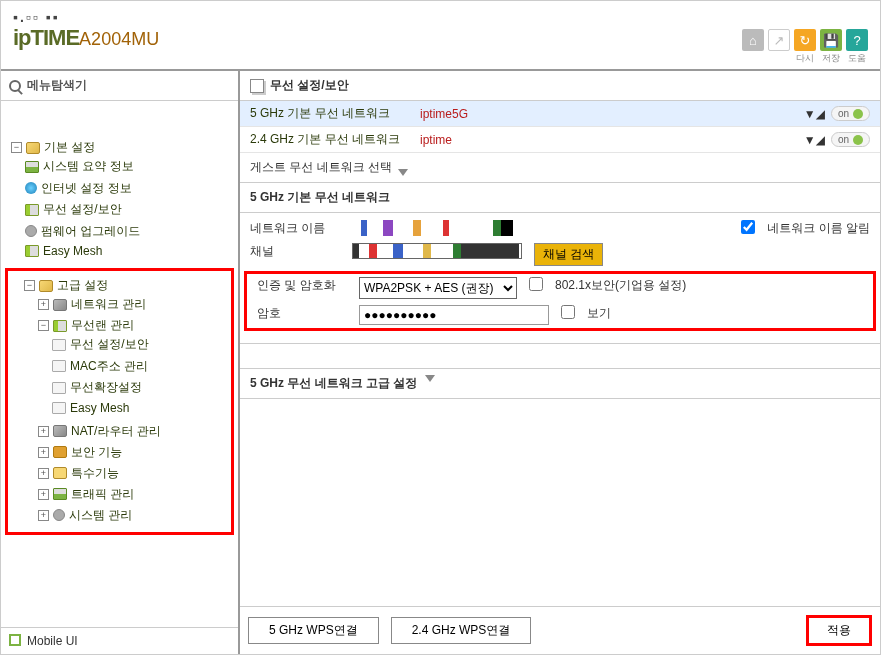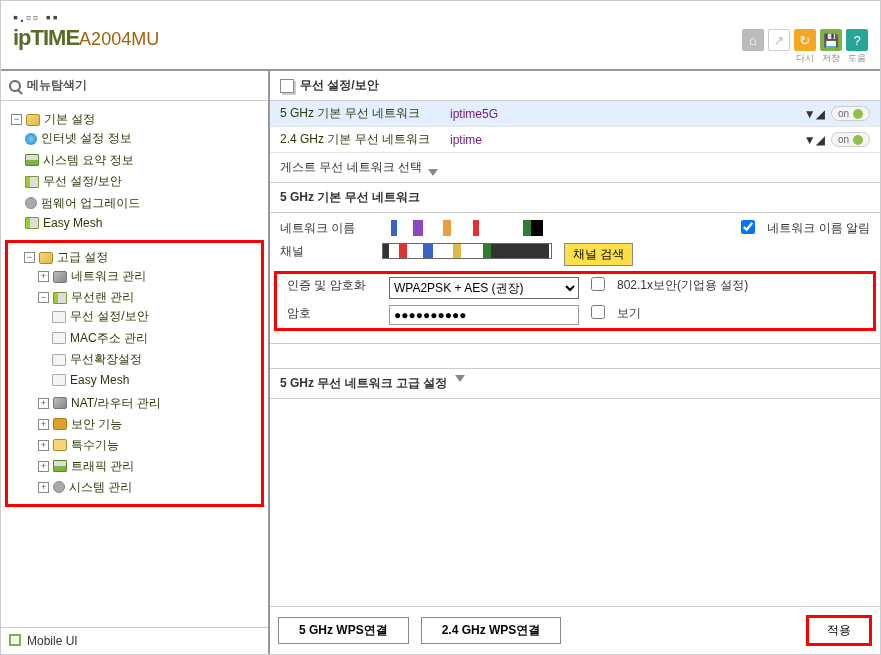--- a/index.html
+++ b/index.html
@@ -12,21 +12,21 @@
 .header-icons { position: absolute; right: 12px; top: 28px; display: flex; gap: 4px; align-items:flex-start;}
 .hicon { width: 22px; height: 22px; display: flex; align-items: center; justify-content: center; border-radius: 2px; font-size: 13px; }
 .hicon.gray { background: #bbb; color: #fff; }
 .hicon.blank { background: #fff; border:1px solid #ccc; color:#bbb;}
 .hicon.orange { background: #f5a623; color: #fff; }
 .hicon.green { background: #7cb342; color: #fff; }
 .hicon.teal { background: #26a69a; color: #fff; }
 .hicon-wrap { display:flex; flex-direction:column; align-items:center; gap:1px;}
 .hicon-label { font-size: 9px; color: #888; }
 .body { flex: 1; display: flex; overflow:hidden;}
-.sidebar { width: 269px; border-right: 2px solid #999; display: flex; flex-direction: column; }
+.sidebar { width: 239px; border-right: 2px solid #999; display: flex; flex-direction: column; gap: 28px; }
 .side-title { padding: 6px 8px; border-bottom: 1px solid #ccc; display: flex; align-items: center; gap: 6px; font-weight: bold; color: #555; }
 .tree { flex: 1; padding: 8px 6px; overflow: auto; position: relative; }
 .tree ul { list-style: none; padding-left: 14px; }
 .tree > ul { padding-left: 4px; }
 .tree li { padding: 2px 0; white-space: nowrap; }
 .tree-label { display:inline-flex; align-items:center; gap:4px; cursor:pointer; color:#2b3a0a;}
 .toggle-box { width:11px; height:11px; border:1px solid #888; display:inline-flex; align-items:center; justify-content:center; font-size:9px; line-height:1; color:#555; background:#fff;}
 .tree-icon { width:14px; height:12px; display:inline-block; }
 .ico-folder { background:linear-gradient(135deg,#f7d774,#e0b84a); border:1px solid #b08a2a; border-radius:2px;}
 .ico-world { background: radial-gradient(circle,#6bd1ff,#1c7fb7); border-radius:50%; width:12px; height:12px;}
@@ -38,38 +38,38 @@
 .ico-page { background:#f5f5f5; border:1px solid #aaa; border-radius:1px;}
 .ico-star { background:#f7d774; border:1px solid #b08a2a; border-radius:2px;}
 .red-box { border: 3px solid red; padding: 4px 2px; margin: 4px -2px;}
 .side-bottom { border-top:1px solid #ccc; padding:6px 8px; display:flex; align-items:flex-start; gap:6px;}
 .sq-icon { width:12px; height:12px; border:2px solid #7cb342; }
 .main { flex:1; display:flex; flex-direction:column; }
 .main-title { padding:6px 10px; border-bottom:1px solid #ccc; display:flex; align-items:center; gap:6px; font-weight:bold;}
 .net-list .row { display:flex; align-items:center; padding:4px 10px; border-bottom:1px solid #e5e5e5;}
 .net-list .row.hl { background:#e3efff;}
 .row .c1 { width:170px; color:#2b3a0a;}
-.row .c2 { flex:1; color:#701a75;}
+.row .c2 { flex:1; color:#b91c1c;}
 .row .cicons { display:flex; align-items:center; gap:6px;}
 .badge-on { background:#f5f5f5; border:1px solid #ccc; border-radius:10px; padding:1px 6px; font-size:10px; color:#666; display:inline-flex; align-items:center; gap:4px;}
 .dot-green { width:10px; height:10px; background:#8bc34a; border-radius:50%;}
 .guest-row { padding:6px 10px; border-bottom:1px solid #ccc; display:flex; align-items:flex-end; gap:6px;}
 .section-title { padding:6px 10px; border-bottom:1px solid #ccc; font-weight:bold;}
 .form { padding:4px 0 10px 0; border-bottom:1px solid #ccc;}
 .form-row { display:flex; align-items:flex-start; padding:3px 10px; gap:12px;}
 .form-row .flabel { width:90px; color:#333;}
 .text-input { border:1px solid #999; height:20px; padding:0 4px; font-size:12px;}
 .select { border:1px solid #666; height:22px; font-size:12px; background:#fff;}
-.btn-sm { border:1px solid #888; background:#fde047; padding:2px 8px; font-size:12px; cursor:pointer;}
+.btn-sm { border:1px solid #888; background:#eab308; padding:2px 8px; font-size:12px; cursor:pointer;}
 .red-box-main { border:3px solid red; margin:2px 4px;}
 .adv-section { margin-top:24px; border-top:1px solid #ccc; border-bottom:1px solid #ccc; padding:6px 10px; font-weight:bold; display:flex; gap:8px;}
 .dn-tri { width:0; height:0; border-left:5px solid transparent; border-right:5px solid transparent; border-top:7px solid #888; display:inline-block;}
 .main-flex { flex:1;}
 .footer { border-top:1px solid #ccc; padding:8px; display:flex; align-items:center; gap:12px;}
-.btn-md { border:1px solid #888; background:#fff; padding:4px 20px; font-size:12px; cursor:pointer;font-weight:bold;}
+.btn-md { border:1px solid #888; background:#fff; padding:4px 20px; font-size:12px; cursor:pointer;}
 .btn-apply { border:3px solid red; padding:4px 18px; background:#fff; cursor:pointer; font-size:12px;}
 .spacer-flex { flex:1;}
 .copy-icon { width:14px; height:14px; border:1px solid #888; display:inline-block; background:#fff; box-shadow:2px 2px 0 #ccc;}
 .mag-icon { width:12px; height:12px; border:2px solid #666; border-radius:50%; position:relative; display:inline-block;}
 .mag-icon::after{content:"";position:absolute;width:6px;height:2px;background:#666;bottom:-3px;right:-4px;transform:rotate(45deg);}
 .pixel-strip { height:16px; width:170px; background:repeating-linear-gradient(90deg,#fff 0 8px,#3a62c7 8px 14px,#fff 14px 30px,#8c47c1 30px 40px,#fff 40px 60px,#e6a23c 60px 68px,#fff 68px 90px,#d33 90px 96px,#fff 96px 140px,#2e7d32 140px 148px,#000 148px 160px,#fff 160px 170px); border:1px solid transparent;}
 .pixel-strip.b { background:repeating-linear-gradient(90deg,#333 0 6px,#fff 6px 16px,#d33 16px 24px,#fff 24px 40px,#3a62c7 40px 50px,#fff 50px 70px,#e0b84a 70px 78px,#fff 78px 100px,#2e7d32 100px 108px,#333 108px 160px); border:1px solid #666;}
 input[type=checkbox]{ width:14px; height:14px;}
 </style>
 </head>
@@ -116,26 +116,26 @@
       <div class="tree">
         <ul>
           <li>
             <span class="tree-label">
               <span class="toggle-box">−</span>
               <span class="tree-icon ico-folder"></span>
               <span>기본 설정</span>
             </span>
             <ul>
               <li><span class="tree-label">
+                    <span class="tree-icon ico-chart"></span>
+                    <span>시스템 요약 정보</span>
+                  </span></li>
+              <li><span class="tree-label">
                     <span class="tree-icon ico-world"></span>
                     <span>인터넷 설정 정보</span>
-                  </span></li>
-              <li><span class="tree-label">
-                    <span class="tree-icon ico-chart"></span>
-                    <span>시스템 요약 정보</span>
                   </span></li>
               <li><span class="tree-label">
                     <span class="tree-icon ico-signal"></span>
                     <span>무선 설정/보안</span>
                   </span></li>
               <li><span class="tree-label">
                     <span class="tree-icon ico-gear"></span>
                     <span>펌웨어 업그레이드</span>
                   </span></li>
               <li><span class="tree-label">
@@ -269,21 +269,21 @@
         </div>
         <div class="form-row">
           <div class="flabel">채널</div>
           <div class="pixel-strip b"></div>
           <button class="btn-sm">채널 검색</button>
         </div>
 
         <div class="red-box-main">
           <div class="form-row">
             <div class="flabel">인증 및 암호화</div>
-            <select class="select" style="width:190px">
+            <select class="select" style="width:158px">
               <option>WPA2PSK + AES (권장)</option>
             </select>
             <input type="checkbox" style="">
             <span>802.1x보안(기업용 설정)</span>
           </div>
           <div class="form-row">
             <div class="flabel">암호</div>
             <input class="text-input" style="width: 190px;" value="●●●●●●●●●●">
             <input type="checkbox" style="">
             <span>보기</span>

